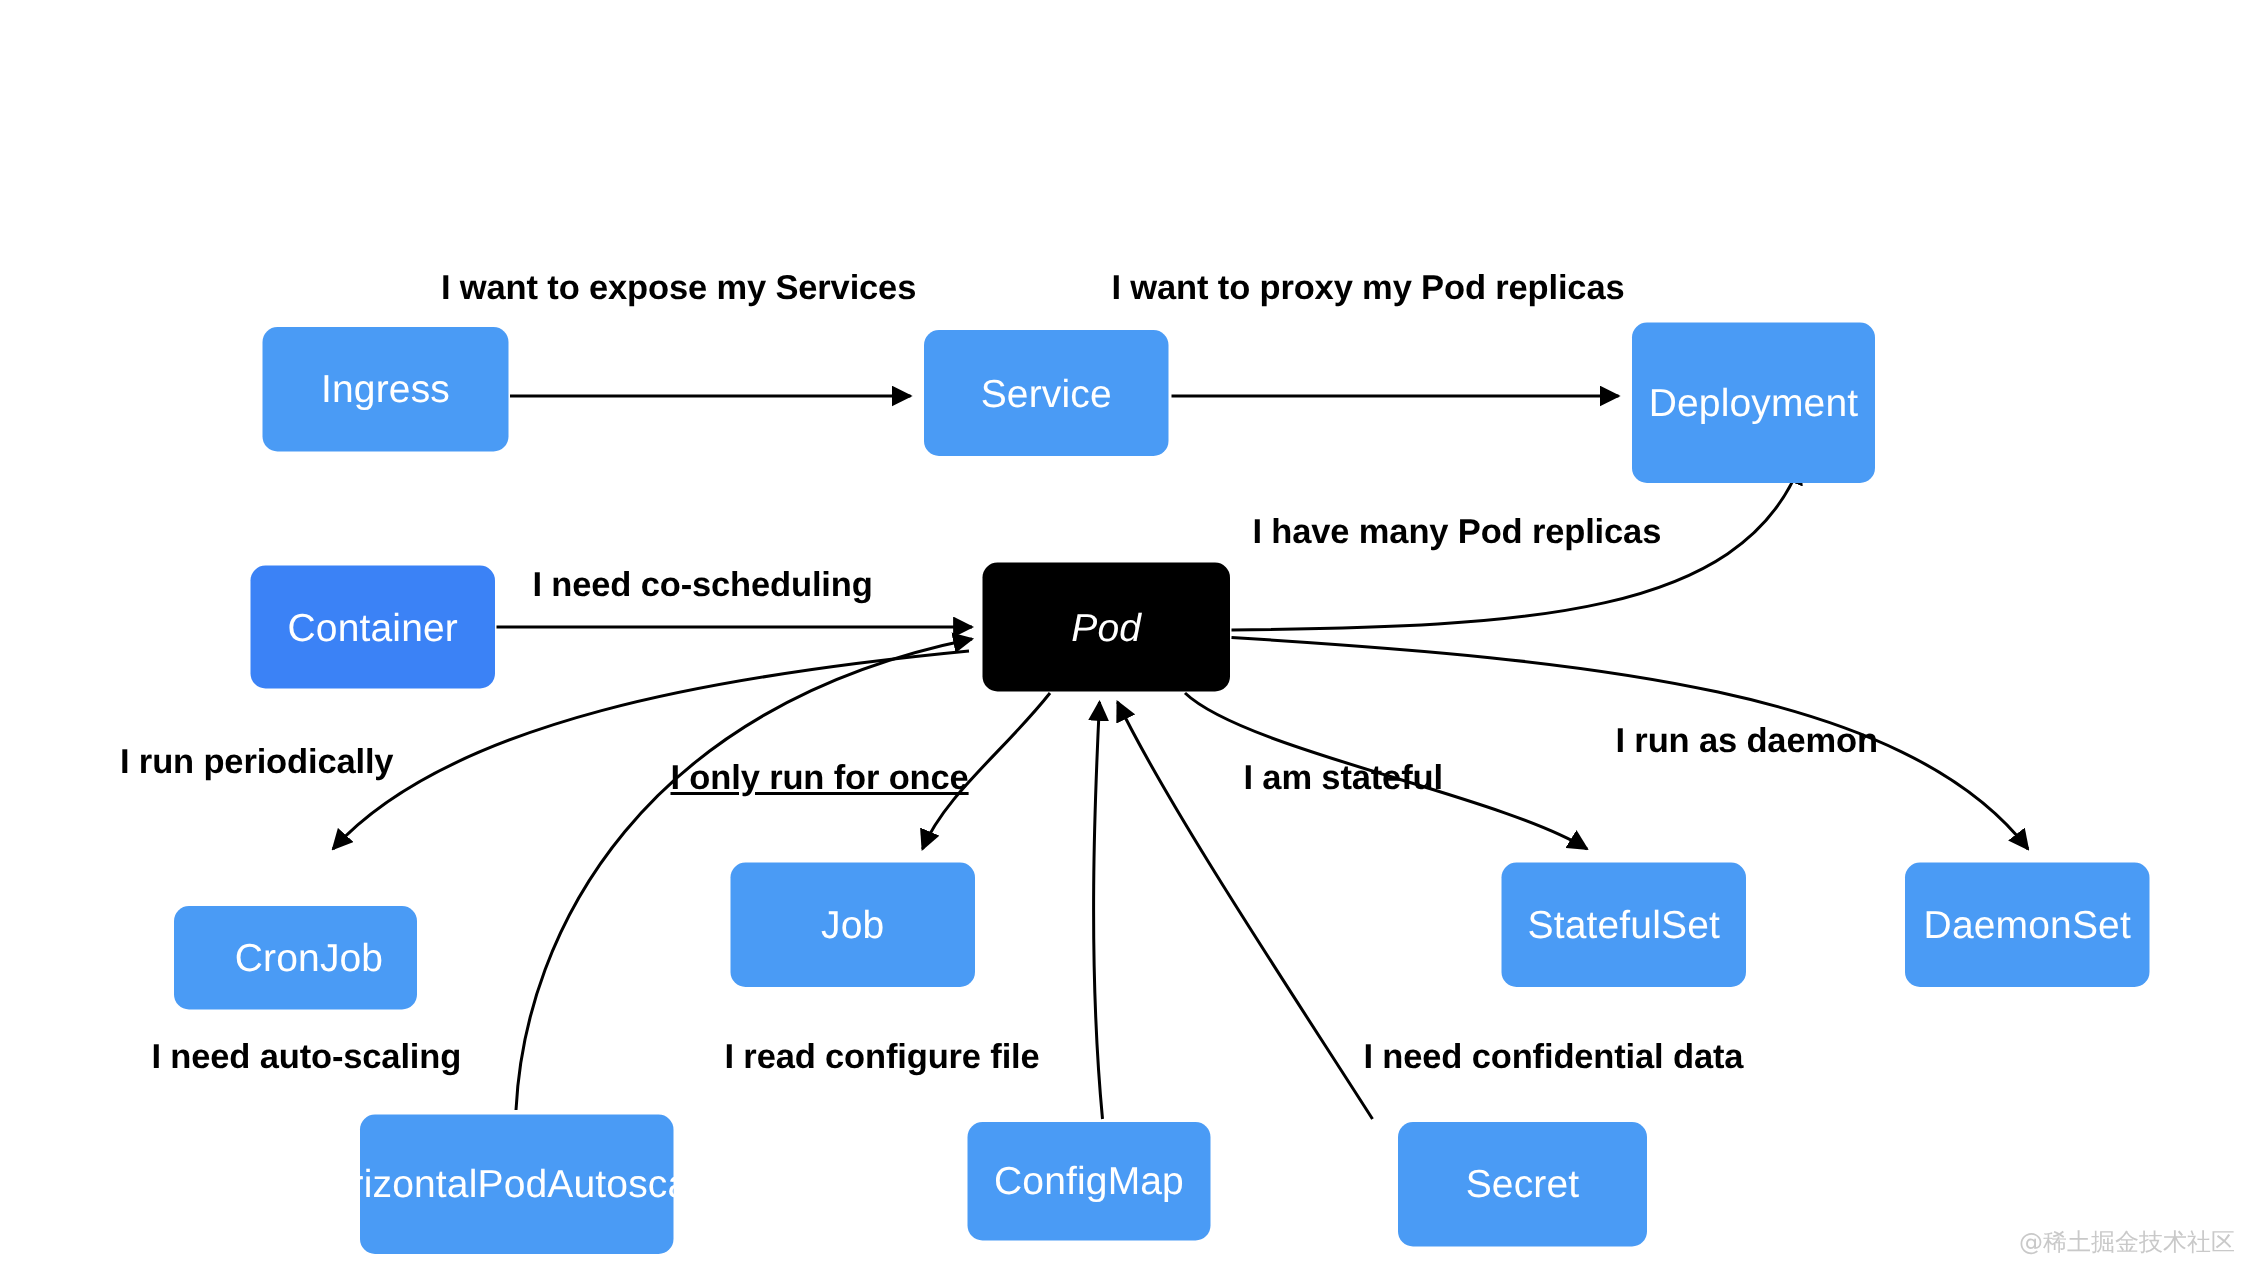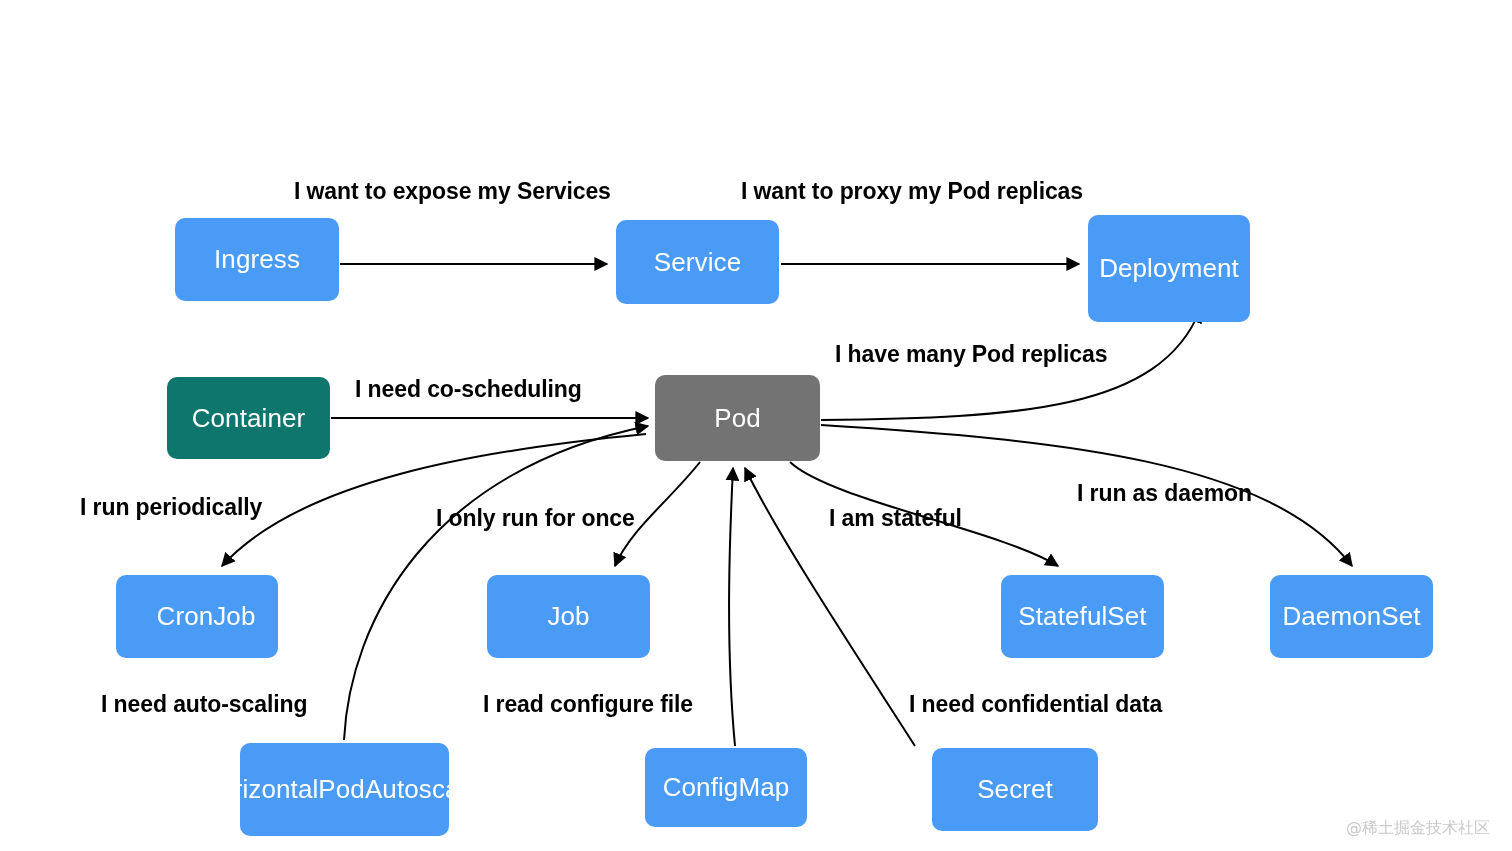--- a/index.html
+++ b/index.html
@@ -34,22 +34,22 @@
     font-weight: 400;
     line-height: 1.18;
     text-align: center;
     box-sizing: border-box;
     font-family: "Liberation Sans", sans-serif;
     letter-spacing: 0.1px;
     padding: 2px 6px;
     z-index: 2;
   }
   .node-blue  { background: #4a9bf5; }
-  .node-red   { background: #737373; }
-  .node-pink  { background: #0f766e; }
+  .node-red   { background: #000000; font-style: italic; }
+  .node-pink  { background: #3b82f6; }
   .node .label-line { display: block; }
   .edge-label {
     position: absolute;
     font-family: "Liberation Sans", sans-serif;
     font-size: 23px;
     font-weight: 700;
     color: #000000;
     white-space: nowrap;
     z-index: 3;
     letter-spacing: -0.1px;
@@ -113,21 +113,21 @@
   </div>
 
   <div class="node node-pink" style="left:167px; top:377px; width:163px; height:82px;">
     <span class="label-line">Container</span>
   </div>
 
   <div class="node node-red" style="left:655px; top:375px; width:165px; height:86px;">
     <span class="label-line">Pod</span>
   </div>
 
-  <div class="node node-blue" style="left:116px; top:575px; width:162px; height:83px;padding-left:24px;">
+  <div class="node node-blue" style="left:116px; top:604px; width:162px; height:69px;padding-left:24px;">
     <span class="label-line">CronJob</span>
   </div>
 
   <div class="node node-blue" style="left:487px; top:575px; width:163px; height:83px;">
     <span class="label-line">Job</span>
   </div>
 
   <div class="node node-blue" style="left:1001px; top:575px; width:163px; height:83px;">
     <span class="label-line">StatefulSet</span>
   </div>
@@ -152,21 +152,21 @@
   <div class="edge-label" style="left:294px; top:178px;">I want to expose my Services</div>
 
   <div class="edge-label" style="left:741px; top:178px;">I want to proxy my Pod replicas</div>
 
   <div class="edge-label" style="left:355px; top:376px;">I need co-scheduling</div>
 
   <div class="edge-label" style="left:835px; top:341px;">I have many Pod replicas</div>
 
   <div class="edge-label" style="left:80px; top:494px;">I run periodically</div>
 
-  <div class="edge-label" style="left:436px; top:505px;">I only run for once</div>
+  <div class="edge-label" style="left:447px; top:505px;text-decoration:underline;">I only run for once</div>
 
   <div class="edge-label" style="left:829px; top:505px;">I am stateful</div>
 
   <div class="edge-label" style="left:1077px; top:480px;">I run as daemon</div>
 
   <div class="edge-label" style="left:101px; top:691px;">I need auto-scaling</div>
 
   <div class="edge-label" style="left:483px; top:691px;">I read configure file</div>
 
   <div class="edge-label" style="left:909px; top:691px;">I need confidential data</div>

